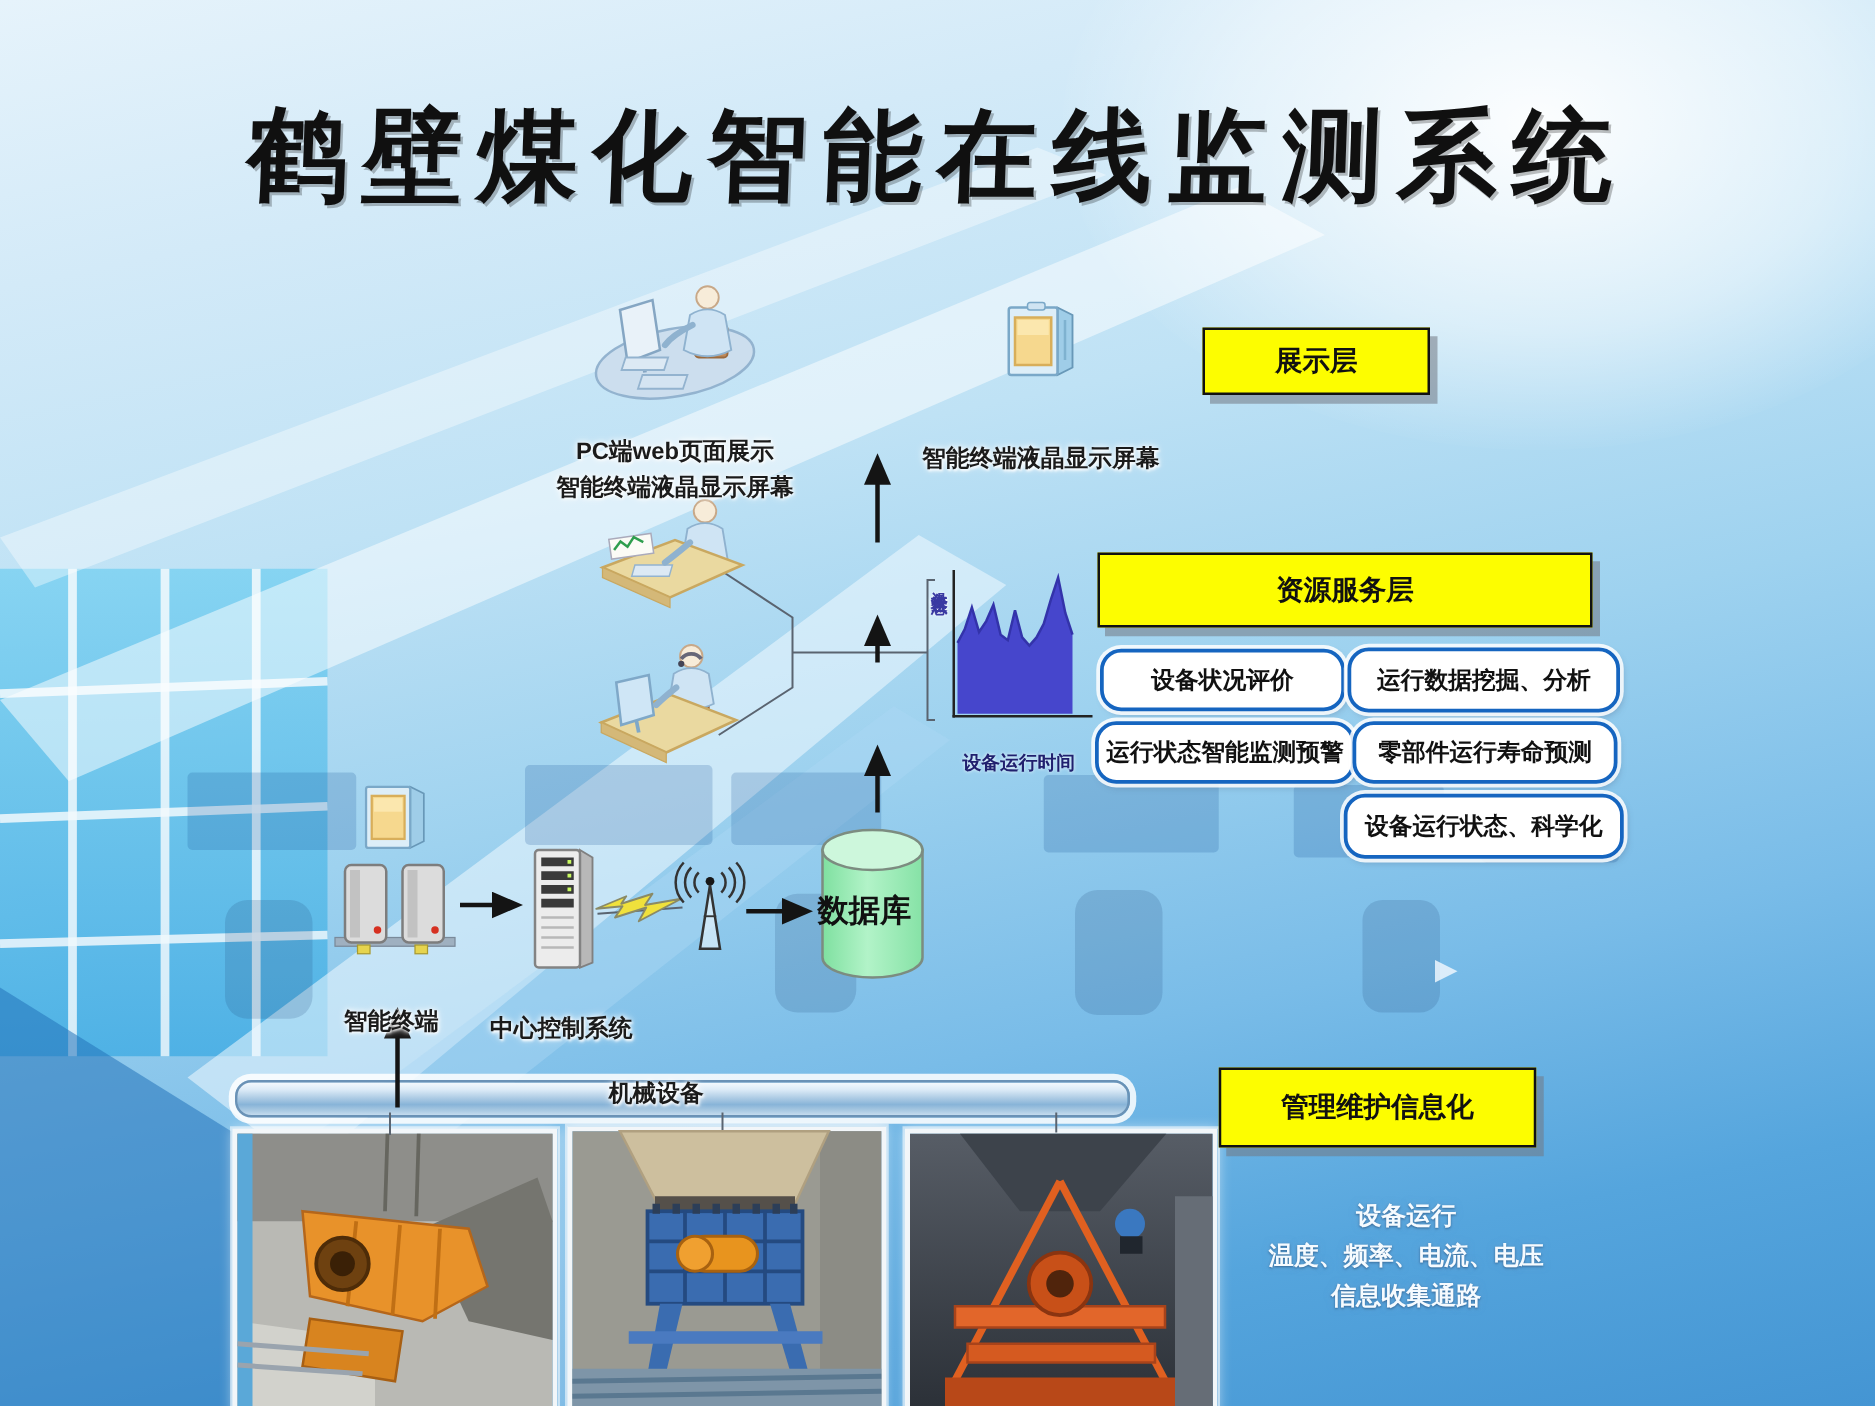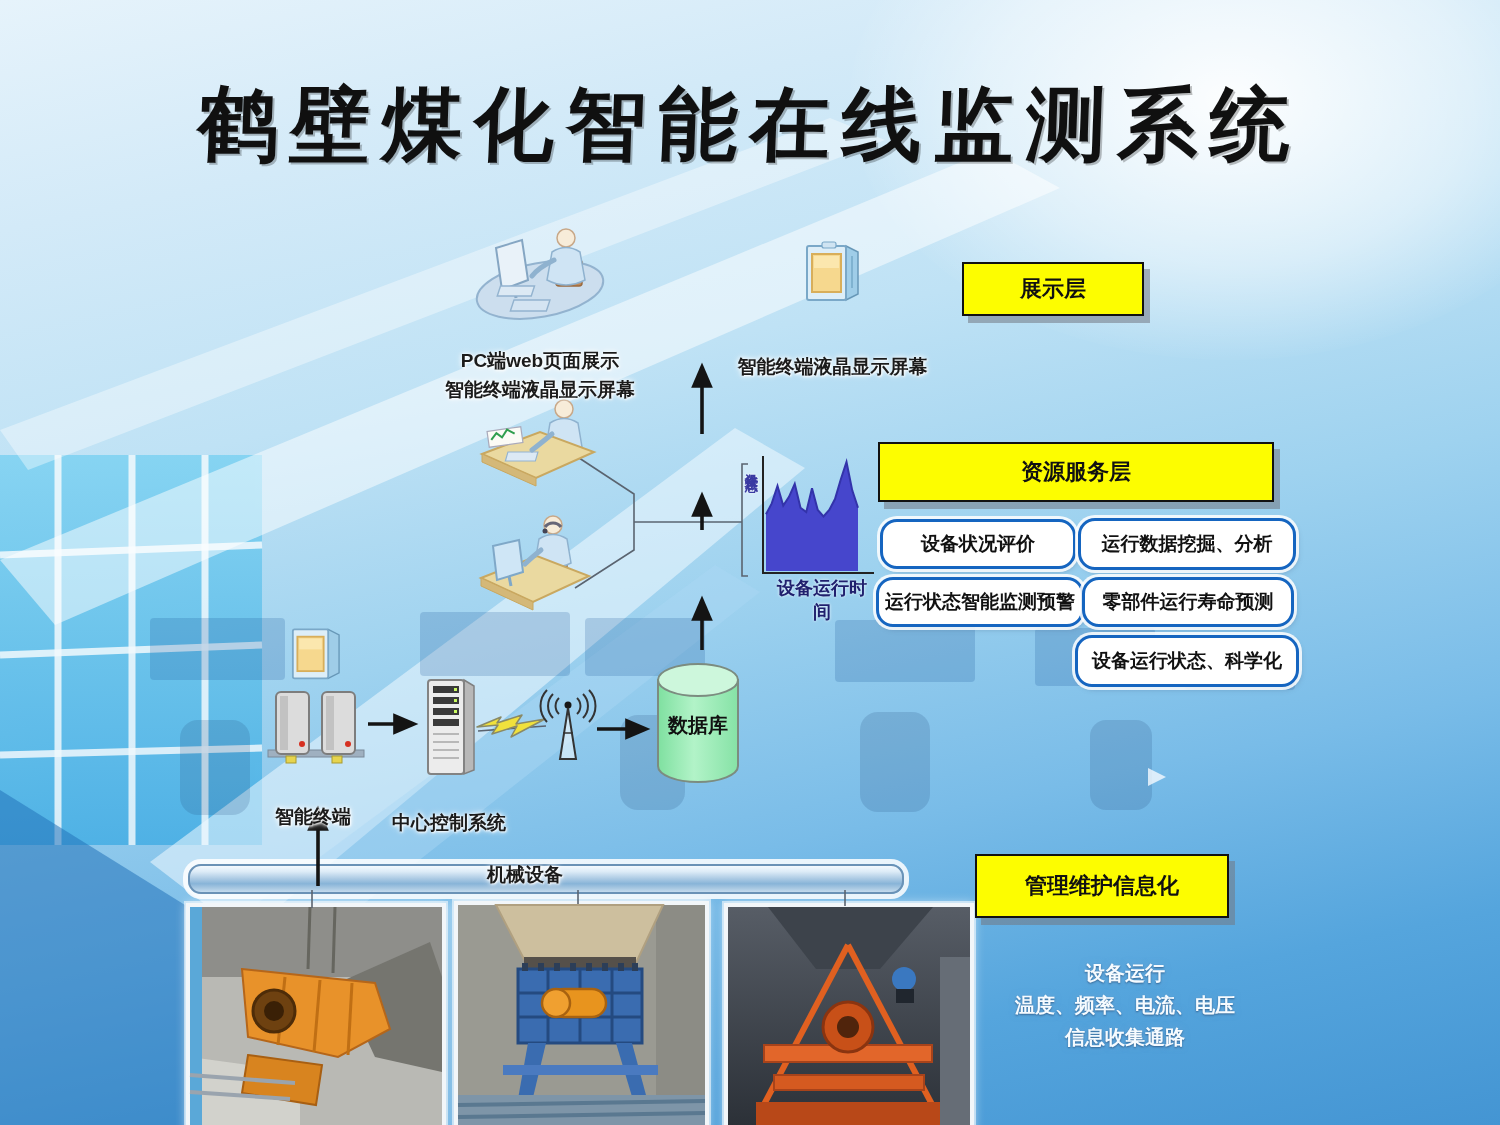--- a/index.html
+++ b/index.html
@@ -26,31 +26,31 @@
     box-shadow:6px 7px 0 rgba(115,120,132,.55);z-index:6;}
   
   .pill{background:var(--capability-bg,#fff);border:3px solid var(--capability-border,#1565c0);border-radius:17px;
     display:flex;align-items:center;justify-content:center;font-size:19px;font-weight:700;color:#111;
     box-shadow:0 0 0 3px rgba(255,255,255,.85),2px 3px 5px rgba(80,105,140,.35);z-index:6;white-space:nowrap;}
   
   .axis{background:#222;z-index:5;}
   .ylab{left:742px;top:463px;height:112px;writing-mode:vertical-rl;text-orientation:upright;
     font-size:13px;font-weight:700;color:#3a3aa2;z-index:6;letter-spacing:1px;
     text-shadow:0 0 3px rgba(255,255,255,.9);}
-  .xlab{left:770px;top:576px;width:104px;text-align:center;font-size:18px;font-weight:700;color:#20206e;z-index:6;
+  .xlab{left:770px;top:601px;width:104px;font-size:15px;font-weight:700;color:#20206e;z-index:6;
     text-shadow:0 0 3px rgba(255,255,255,.95);}
   
   .pipe{left:188px;top:864px;width:712px;height:26px;border-radius:13px;z-index:3;
     background:linear-gradient(to bottom,#f4fafe 0%,#dcebf7 22%,#adcbe4 48%,#88b4d8 68%,#a9c9e2 86%,#c4dbee 100%);
     border:2px solid #6a92b6;box-shadow:0 0 0 5px rgba(255,255,255,.85);}
   
   .photo{border:4px solid #f2f6f9;box-shadow:0 0 0 2px rgba(255,255,255,.55),0 0 10px rgba(255,255,255,.6);z-index:2;}
   .photo svg{display:block;}
   
-  .dblabel{font-size:20px;font-weight:700;color:#111;text-align:center;z-index:6;}
+  .dblabel{font-size:25px;font-weight:700;color:#111;z-index:6;}
   svg{overflow:visible;}
 </style>
 </head>
 <body>
 
 <div id="stage">
 
   <div class="abs glow"></div>
   <svg class="abs bgsvg" width="1500" height="1125">
     <defs>

